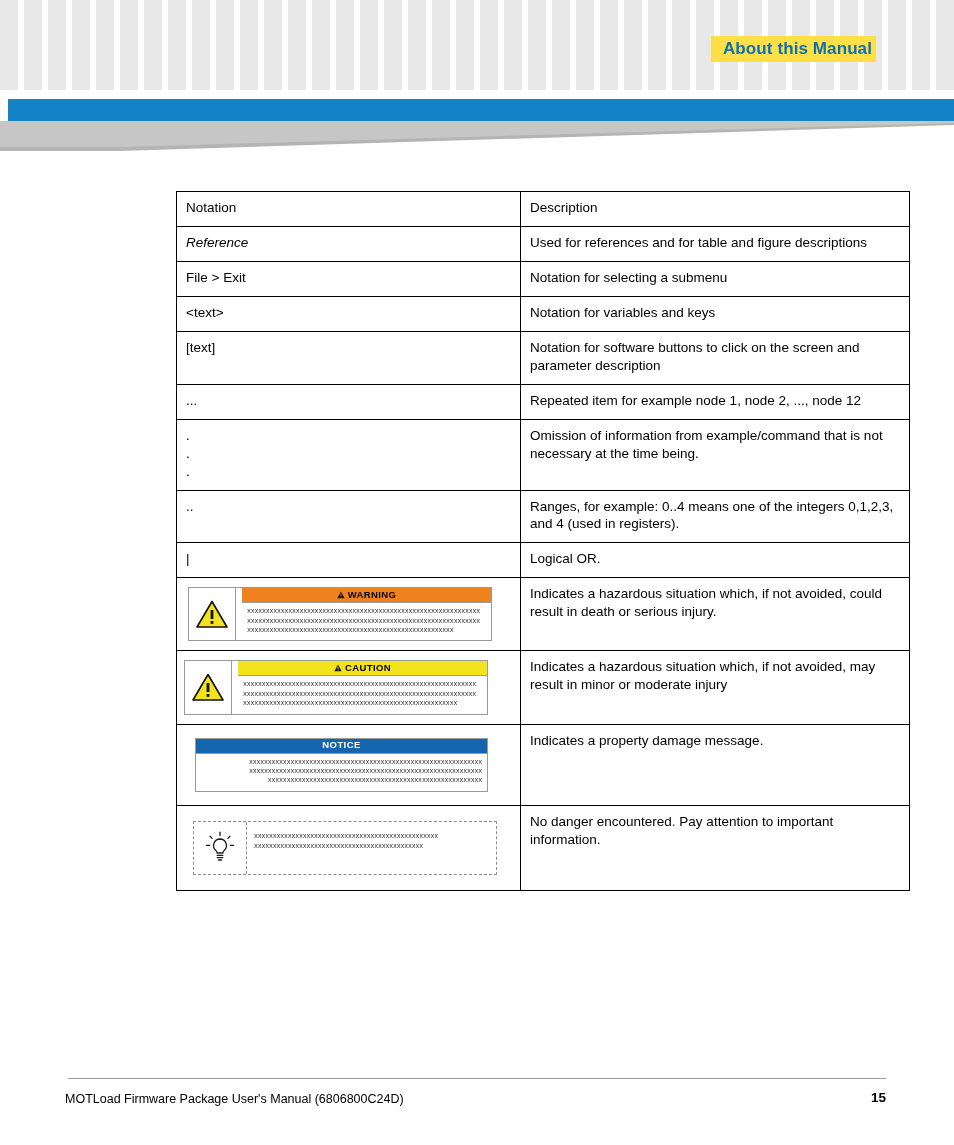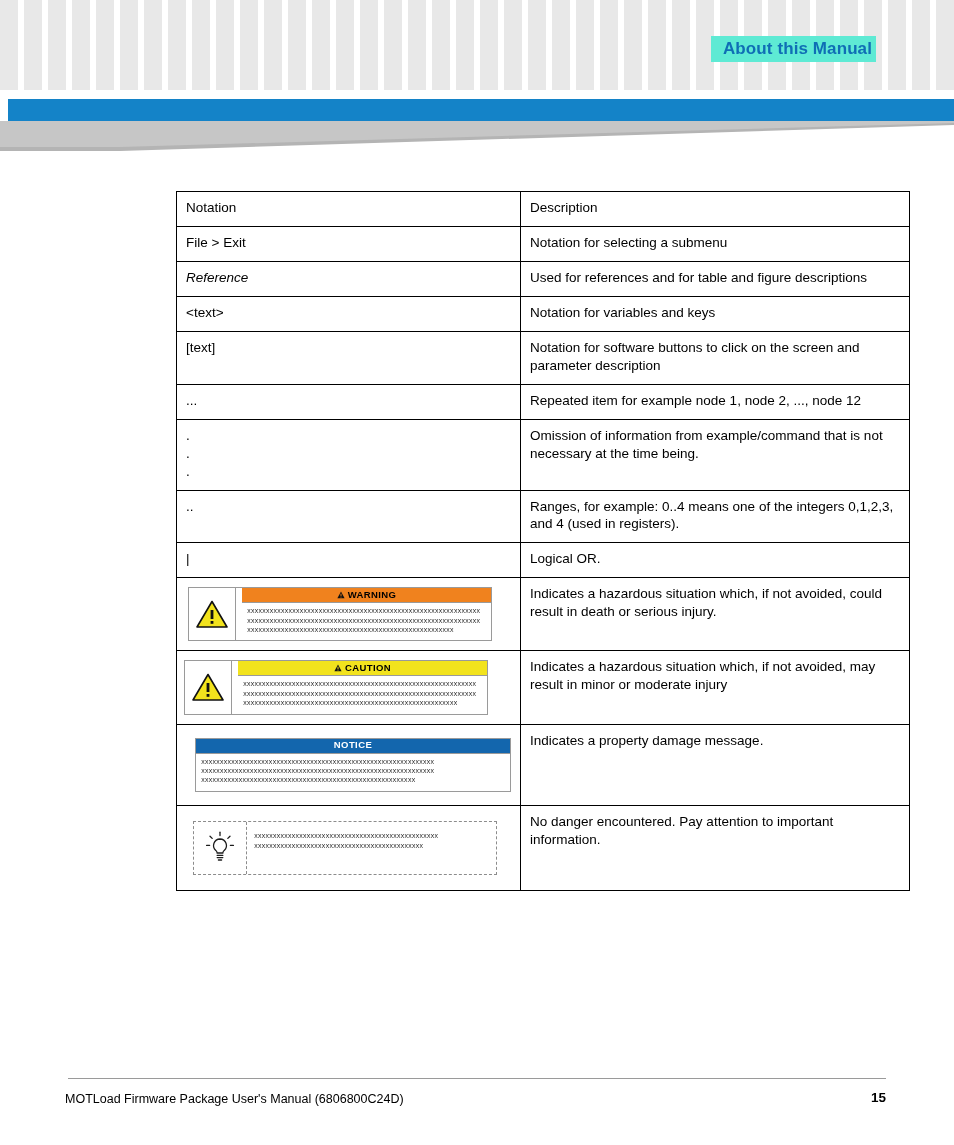--- a/index.html
+++ b/index.html
@@ -28,21 +28,21 @@
   }
 
   .header-title {
     position: absolute;
     top: 36px;
     right: 78px;
     font-size: 17px;
     font-weight: bold;
     color: #0f6eb5;
     letter-spacing: 0.1px;
-    background: #5eead4;
+    background: #fde047;
     padding: 3px 4px 3px 12px;
   }
 
   
   .blue-bar {
     position: absolute;
     left: 8px;
     top: 99px;
     width: 946px;
     height: 22px;
@@ -212,27 +212,27 @@
 <div class="table-wrap">
   <table class="notation">
     <tbody>
       <tr>
         <td class="col-a">Notation</td>
         <td class="col-b">Description</td>
       </tr>
 
 
       <tr>
+        <td class="col-a italic">Reference</td>
+        <td class="col-b">Used for references and for table and figure descriptions</td>
+      </tr>
+
+      <tr>
         <td class="col-a">File &gt; Exit</td>
         <td class="col-b">Notation for selecting a submenu</td>
-      </tr>
-
-      <tr>
-        <td class="col-a italic">Reference</td>
-        <td class="col-b">Used for references and for table and figure descriptions</td>
       </tr>
 
       <tr>
         <td class="col-a">&lt;text&gt;</td>
         <td class="col-b">Notation for  variables and keys</td>
       </tr>
 
       <tr>
         <td class="col-a">[text]</td>
         <td class="col-b">Notation for software buttons to click on the screen and parameter description</td>
@@ -319,21 +319,21 @@
                 <div>xxxxxxxxxxxxxxxxxxxxxxxxxxxxxxxxxxxxxxxxxxxxxxxxxxxxxxxxx</div>
               </div>
             </div>
           </div>
         </td>
         <td class="col-b">Indicates a hazardous situation which, if not avoided, may result in minor or moderate injury</td>
       </tr>
 
       <tr>
         <td class="col-a" style="padding:10px 4px;">
-          <div class="admon" style="width:316px; margin-left:14px;">
+          <div class="admon" style="width:293px; margin-left:14px;text-align:right;">
             <div class="admon-body">
               <div class="admon-bar notice">
                 <span>NOTICE</span>
               </div>
               <div class="admon-xs">
                 <div>xxxxxxxxxxxxxxxxxxxxxxxxxxxxxxxxxxxxxxxxxxxxxxxxxxxxxxxxxxxxxx</div>
                 <div>xxxxxxxxxxxxxxxxxxxxxxxxxxxxxxxxxxxxxxxxxxxxxxxxxxxxxxxxxxxxxx</div>
                 <div>xxxxxxxxxxxxxxxxxxxxxxxxxxxxxxxxxxxxxxxxxxxxxxxxxxxxxxxxx</div>
               </div>
             </div>

